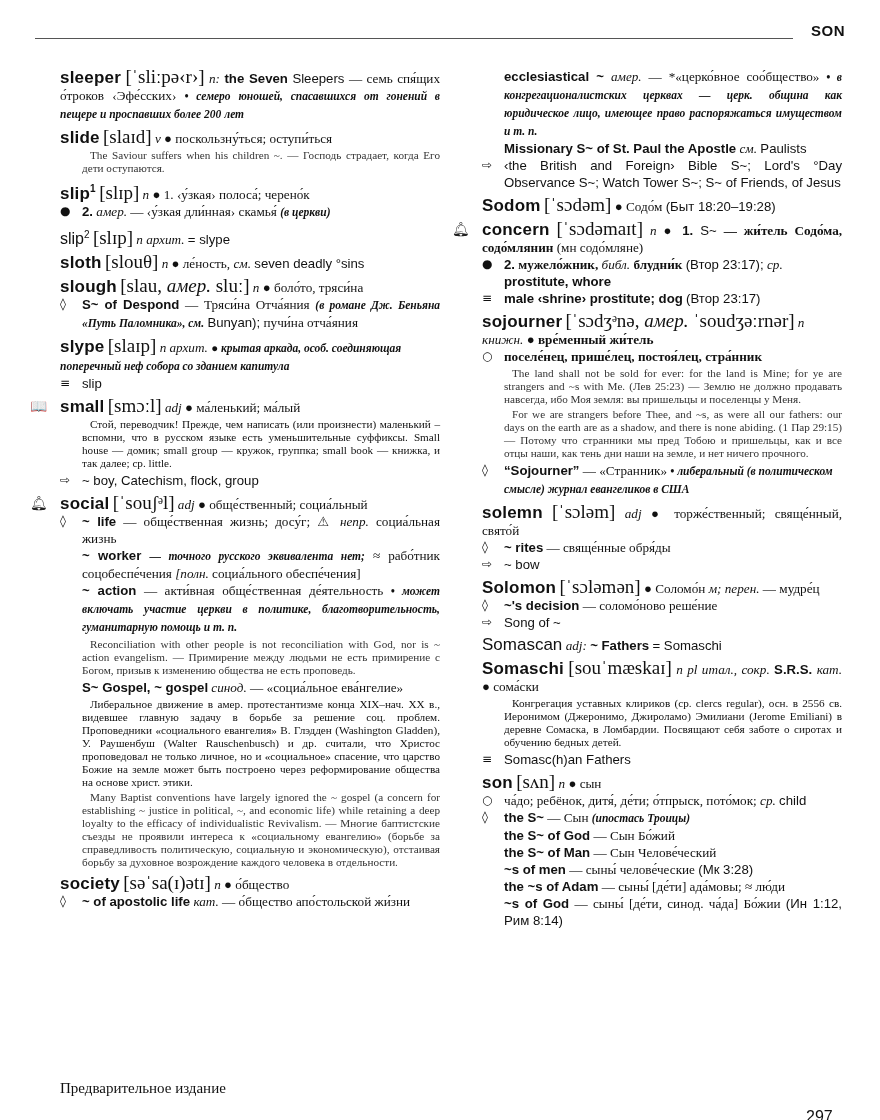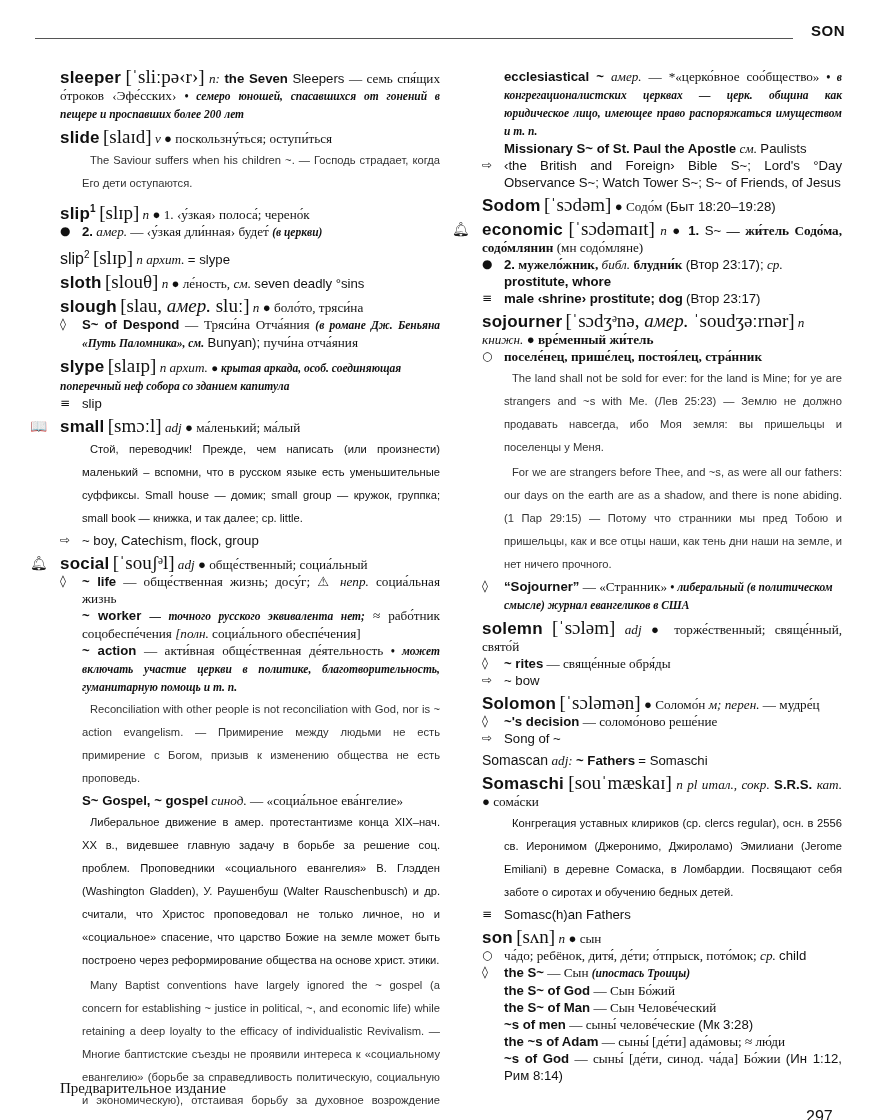--- a/index.html
+++ b/index.html
@@ -18,21 +18,21 @@
   .hw sup { font-size: 10px; }
   .pron { font-family: "Liberation Serif", serif; font-size: 19px; }
   .gram { font-style: italic; }
   .ru { font-family: "Liberation Serif", serif; }
   .en-b { font-family: "Liberation Sans", sans-serif; font-weight: bold; }
   .en { font-family: "Liberation Sans", sans-serif; }
   .note-it { font-style: italic; font-weight: bold; font-size: 11.5px; }
   .indent { padding-left: 22px; }
   .line { position: relative; padding-left: 22px; }
   .line .mk { position: absolute; left: 0; top: 0; width: 18px; font-family: "DejaVu Sans", sans-serif; font-size: 12px; }
-  .ex { font-family: Liberation Sans, sans-serif; font-size: 11.2px; line-height: 23px; color: #333; padding-left: 22px; text-align: justify; text-indent: 8px; margin: 2px 0; }
+  .ex { font-family: Liberation Serif, serif; font-size: 11.2px; line-height: 13px; color: #333; padding-left: 22px; text-align: justify; text-indent: 8px; margin: 2px 0; }
   .ex.dark { color: #111; }
   .margin-icon { position: absolute; left: -30px; top: 1px; font-family: "DejaVu Sans", sans-serif; font-size: 14px; color: #222; }
   .footer-left { position: absolute; left: 60px; top: 1080px; font-family: "Liberation Serif", serif; font-size: 15px; }
   .footer-right { position: absolute; left: 806px; top: 1072px; font-family: "Liberation Sans", sans-serif; font-size: 16px; margin-top: 36px; }
   .justify { text-align: justify; }
 </style>
 </head>
 <body>
 
 <div class="page">
@@ -70,21 +70,21 @@
       <div>
         <span class="hw"><span>slip</span><sup>1</sup></span>
         <span class="pron">[slɪp]</span>
         <span class="gram">n</span>
         <span class="ru">● 1. ‹у́зкая› полоса́; черено́к</span>
       </div>
       <div class="line">
         <span class="mk">●</span>
         <b class="en-b">2.</b>
         <span class="gram">амер.</span>
-        <span class="ru">— ‹у́зкая дли́нная› будет́</span>
+        <span class="ru">— ‹у́зкая дли́нная› скамья́</span>
         <span class="note-it">(в церкви)</span>
       </div>
     </div>
 
     <div class="entry">
       <span class="en" style="font-size:16px"><span>slip</span><sup style="font-size:10px">2</sup></span>
       <span class="pron">[slɪp]</span>
       <span class="gram">n архит.</span>
       <span class="en">= slype</span>
     </div>
@@ -222,21 +222,21 @@
         <span class="hw">Sodom</span>
         <span class="pron">[ˈsɔdəm]</span>
         <span class="ru">● Содо́м</span>
         <span class="en">(Быт 18:20–19:28)</span>
       </div>
     </div>
 
     <div class="entry">
       <span class="margin-icon">🔔︎</span>
       <div class="justify">
-        <span class="hw">economic</span>
+        <span class="hw">concern</span>
         <span class="pron">[ˈsɔdəmaɪt]</span>
         <span class="gram">n</span>
         <b class="en-b">● 1.</b>
         <span class="en">S~</span>
         <b class="ru">— жи́тель Содо́ма, содо́млянин</b>
         <span class="ru">(мн содо́мляне)</span>
       </div>
       <div class="line">
         <span class="mk">●</span>
         <b class="en-b">2.</b>
@@ -306,21 +306,21 @@
         <span class="en-b">~'s decision</span>
         <span class="ru">— соломо́ново реше́ние</span>
       </div>
       <div class="line">
         <span class="mk">⇨</span>
         <span class="en">Song of ~</span>
       </div>
     </div>
 
     <div class="entry">
-      <span class="en" style="font-size:14px">Somascan</span>
+      <span class="en" style="font-size:17px">Somascan</span>
       <span class="gram">adj:</span>
       <span class="en-b">~ Fathers</span>
       <span class="en">= Somaschi</span>
     </div>
 
     <div class="entry">
       <div class="justify">
         <span class="hw">Somaschi</span>
         <span class="pron">[souˈmæskaɪ]</span>
         <span class="gram">n pl итал., сокр.</span>

